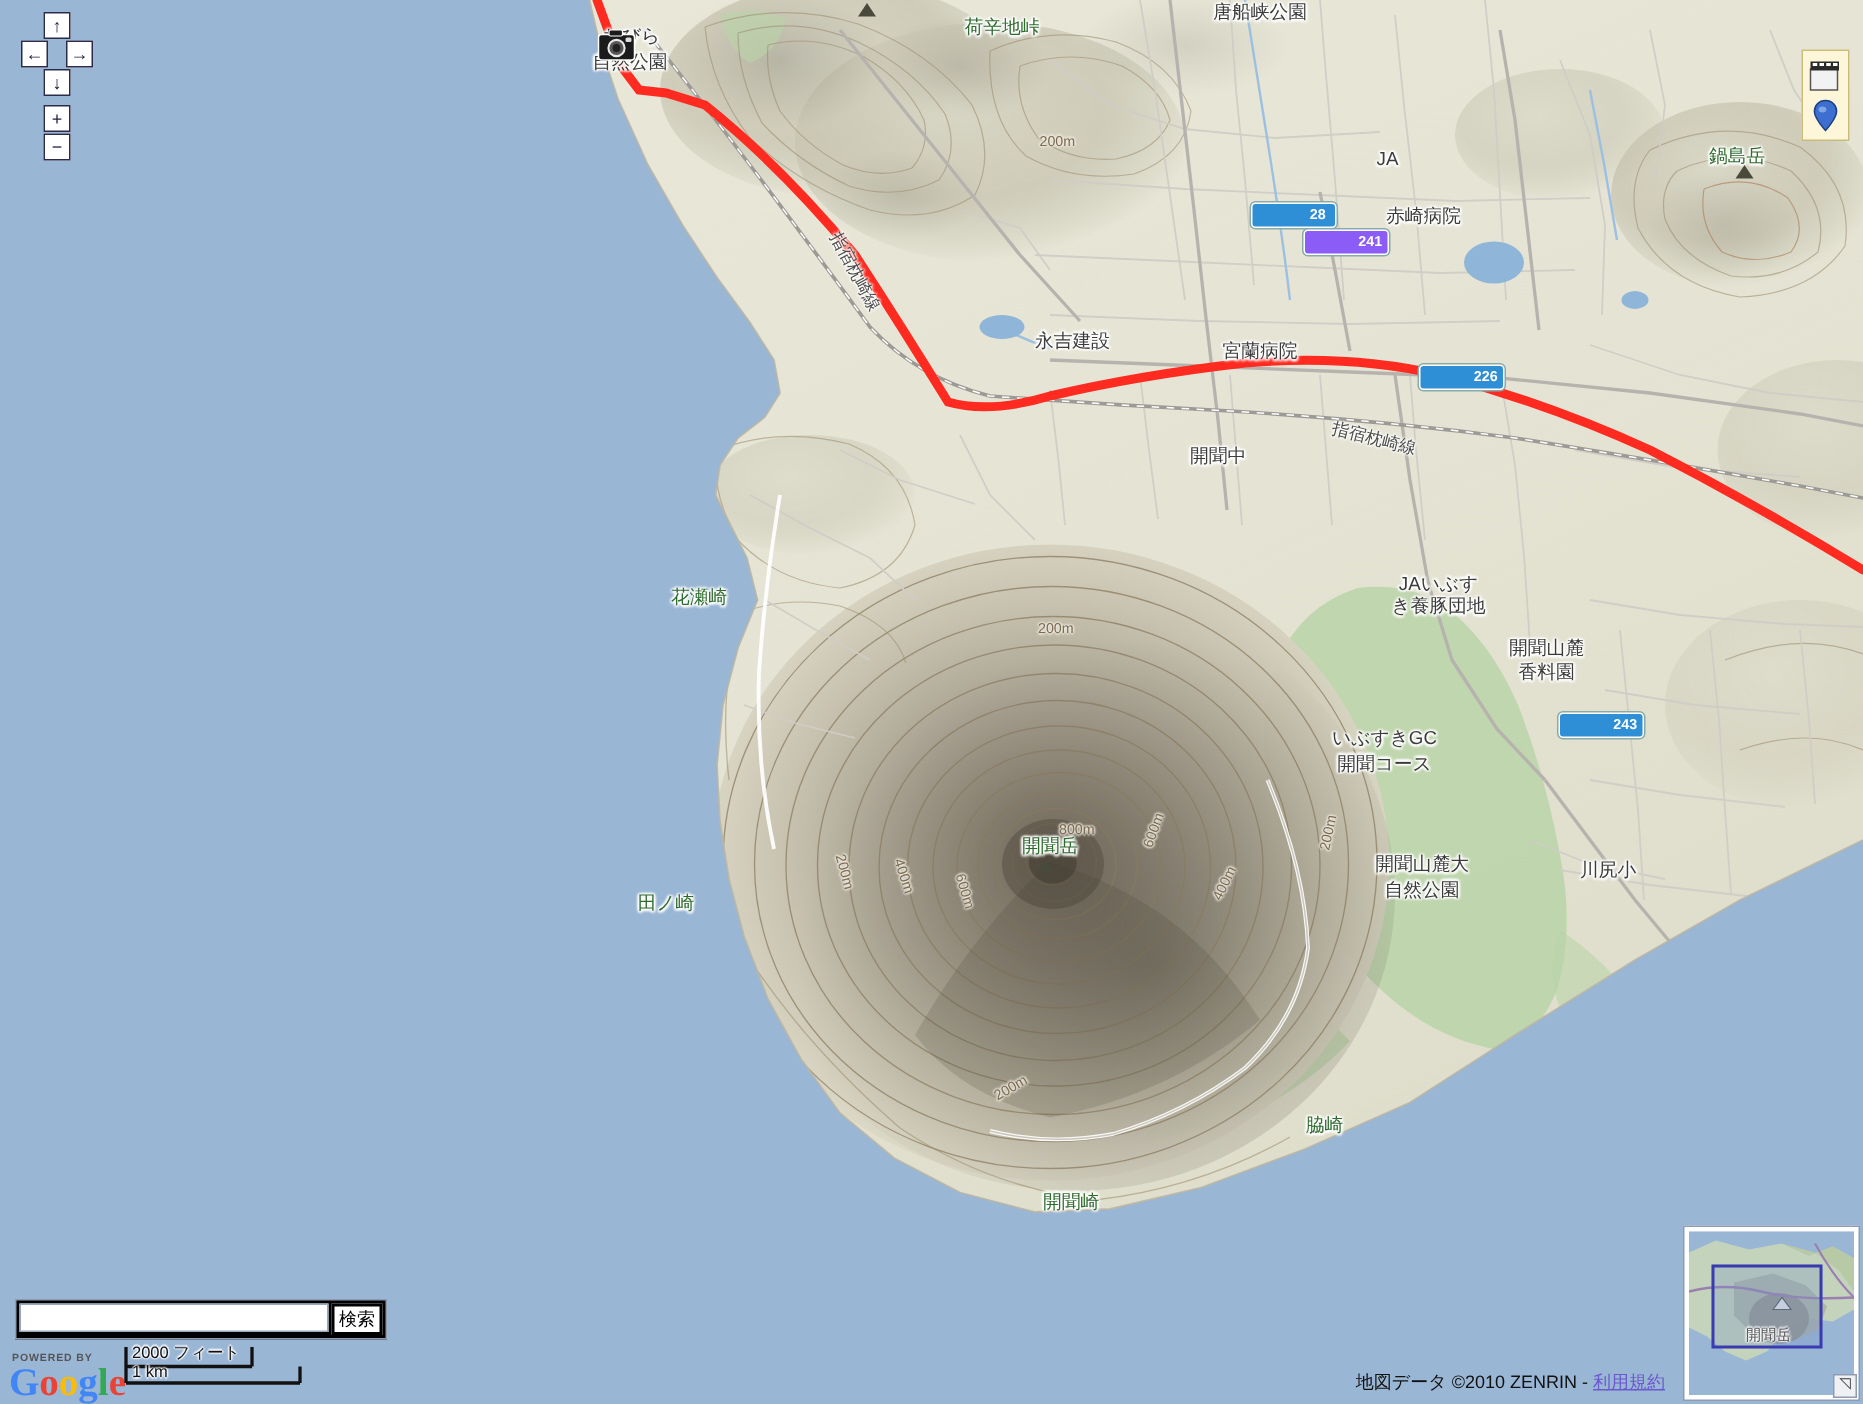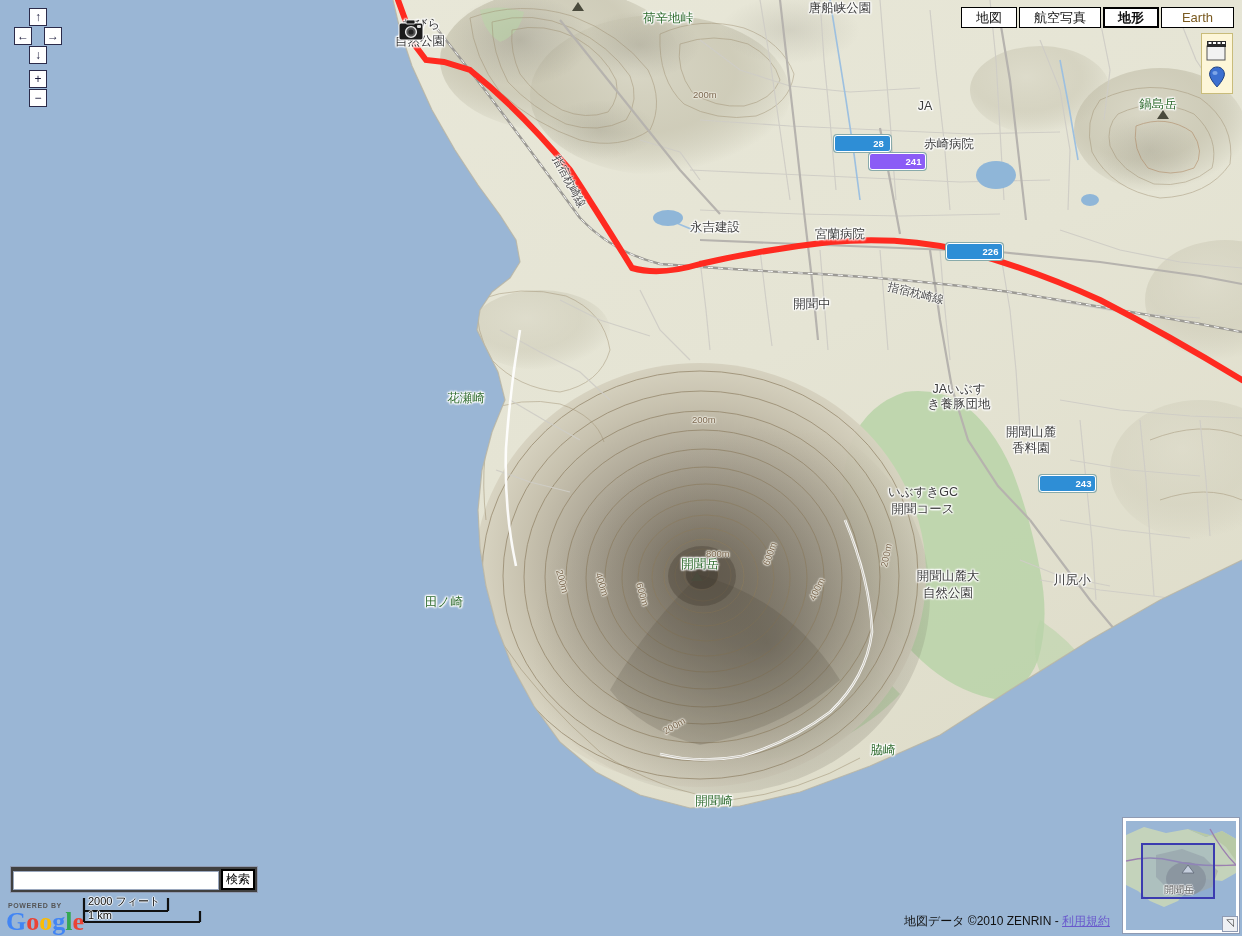--- a/index.html
+++ b/index.html
@@ -65,22 +65,22 @@
   .mt.sel{font-weight:bold;border:2px solid #000;padding:1px 13px 2px;}
   .mt.earth{color:#7a5a20;padding-left:20px;padding-right:20px;}
 
   
   #sidebtns{position:absolute;right:9px;top:33px;width:30px;
     background:#fdf6d8;border:1px solid #c9bc7a;padding:2px 0;}
   .sb{width:26px;height:26px;margin:1px auto;display:block;}
 
   
   #searchbar{position:absolute;left:10px;bottom:43px;width:248px;height:27px;
-    background:#404040;border:1px solid #8f9bb3;box-sizing:border-box;
-    display:flex;align-items:flex-end;padding:2px;}
+    background:#000000;border:1px solid #8f9bb3;box-sizing:border-box;
+    display:flex;align-items:flex-start;padding:2px;}
   #searchinput{flex:1;height:19px;border:1px solid #9aa7bd;box-sizing:border-box;
     font-size:12px;padding:0 3px;outline:none;font-family:"Liberation Sans",sans-serif;}
   #searchbtn{margin-left:2px;height:21px;border:2px solid #000;background:#fff;
     font-size:12px;padding:0 3px;cursor:pointer;font-family:"Liberation Sans",sans-serif;}
 
   
   #glogo{position:absolute;left:6px;bottom:2px;width:72px;}
   #poweredby{font-size:7px;color:#555;letter-spacing:.6px;font-weight:bold;margin-left:2px;}
   #gword{font-size:26px;font-weight:bold;line-height:25px;font-family:"Liberation Serif",serif;}
   .g1{color:#4285f4}.g2{color:#ea4335}.g3{color:#fbbc05}.g4{color:#4285f4}.g5{color:#34a853}.g6{color:#ea4335}
@@ -393,26 +393,20 @@
 
   <div id="navctl">
     <div class="navbtn" id="nb-up">↑</div>
     <div class="navbtn" id="nb-left">←</div>
     <div class="navbtn" id="nb-right">→</div>
     <div class="navbtn" id="nb-down">↓</div>
     <div class="navbtn" id="nb-in">+</div>
     <div class="navbtn" id="nb-out">−</div>
   </div>
 
-  <div id="maptypes">
-      <div class="mt">地図</div>
-      <div class="mt">航空写真</div>
-      <div class="mt sel">地形</div>
-      <div class="mt earth">Earth</div>
-    </div>
 
   <div id="sidebtns">
     <div class="sb">
       <svg width="26" height="26" viewBox="0 0 26 26">
         <rect x="3" y="9" width="18" height="14" fill="#f2f2f2" stroke="#555" stroke-width="1"></rect>
         <rect x="3" y="4" width="19" height="6" fill="#2a2a2a"></rect>
         <g fill="#fff">
           <rect x="4.5" y="5" width="3" height="2"></rect>
             <rect x="9" y="5" width="3" height="2"></rect>
           <rect x="13.5" y="5" width="3" height="2"></rect>

